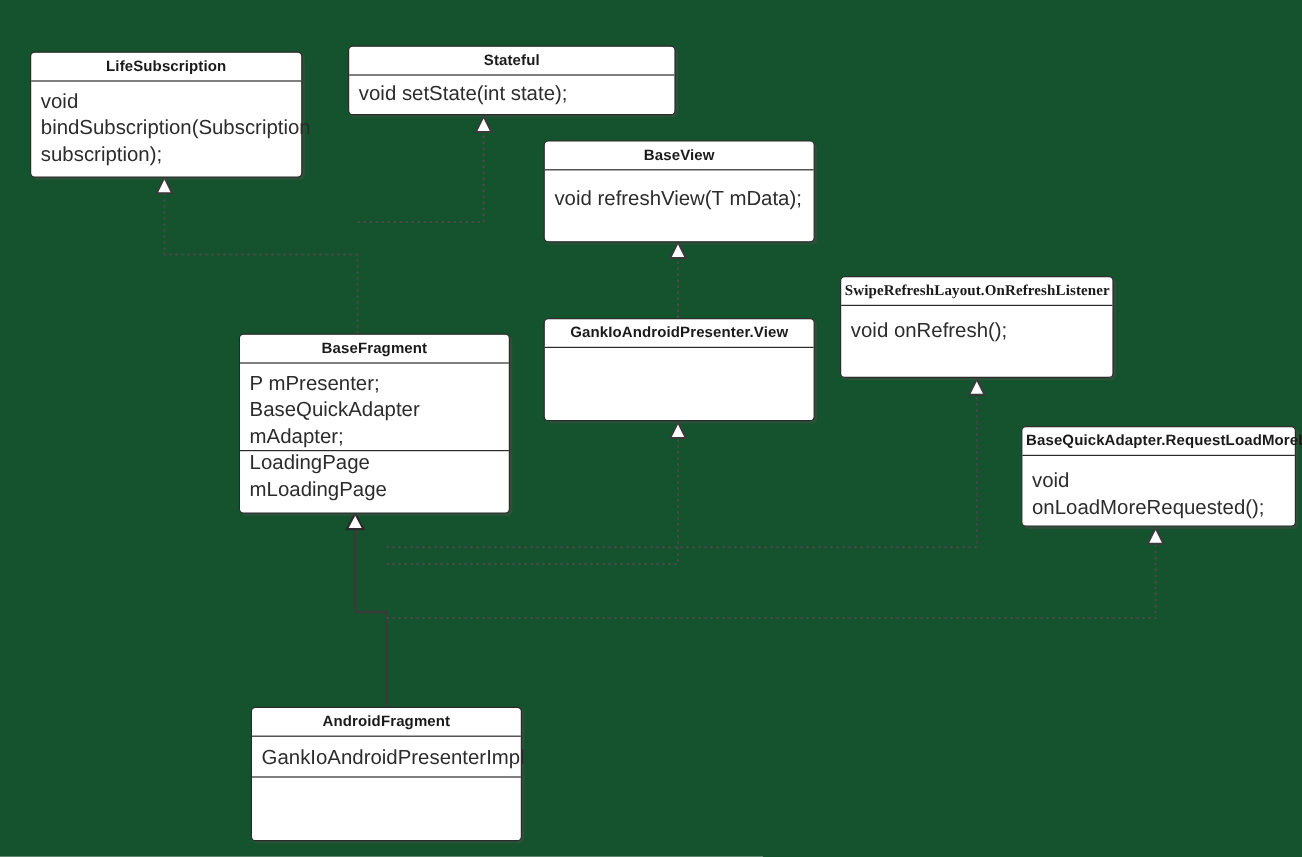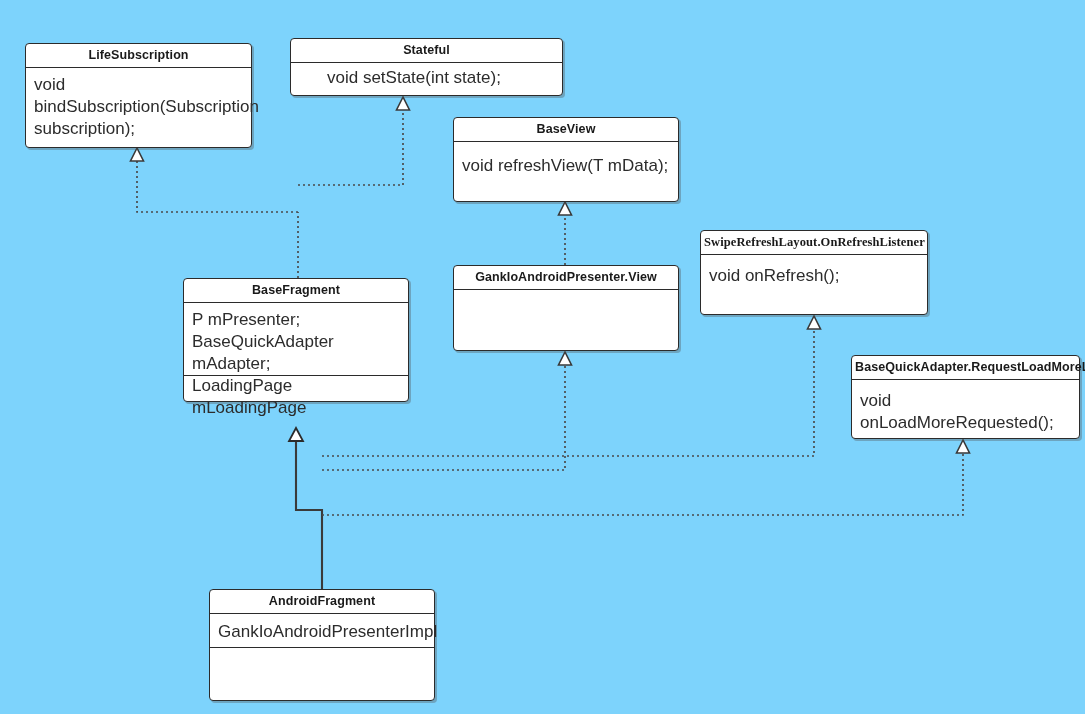--- a/index.html
+++ b/index.html
@@ -5,21 +5,21 @@
 <style>
   html, body {
     margin: 0;
     padding: 0;
     background: #dcdcdc;
   }
   #canvas {
     position: relative;
     width: 1085px;
     height: 714px;
-    background: #7dd3fc;
+    background: #14532d;
     overflow: hidden;
     font-family: "Liberation Sans", sans-serif;
   }
   .edges {
     position: absolute;
     left: 0;
     top: 0;
     width: 1085px;
     height: 714px;
     pointer-events: none;
@@ -109,42 +109,42 @@
     <div class="uml-title">LifeSubscription</div>
     <div class="uml-divider"></div>
     <div class="uml-compartment">void
 bindSubscription(Subscription
 subscription);</div>
   </div>
 
   <div class="uml-class" style="left:290px; top:38px; width:273px; height:58px;">
     <div class="uml-title">Stateful</div>
     <div class="uml-divider"></div>
-    <div class="uml-compartment" style="padding-top:4px;margin-left:28px;">void setState(int state);</div>
+    <div class="uml-compartment" style="padding-top:4px;">void setState(int state);</div>
   </div>
 
   <div class="uml-class" style="left:453px; top:117px; width:226px; height:85px;">
     <div class="uml-title">BaseView</div>
     <div class="uml-divider"></div>
     <div class="uml-compartment" style="padding-top:13px;">void refreshView(T mData);</div>
   </div>
 
   <div class="uml-class" style="left:700px; top:230px; width:228px; height:85px;">
     <div class="uml-title" style="padding-left:3px; padding-right:3px;font-family:Liberation Serif, serif;">SwipeRefreshLayout.OnRefreshListener</div>
     <div class="uml-divider"></div>
     <div class="uml-compartment" style="padding-top:10px;">void onRefresh();</div>
   </div>
 
   <div class="uml-class" style="left:851px; top:355px; width:229px; height:84px;">
     <div class="uml-title" style="padding-left:3px; padding-right:3px;">BaseQuickAdapter.RequestLoadMoreListener</div>
     <div class="uml-divider"></div>
     <div class="uml-compartment" style="padding-top:10px;">void onLoadMoreRequested();</div>
   </div>
 
-  <div class="uml-class" style="left:183px; top:278px; width:226px; height:124px;">
+  <div class="uml-class" style="left:199px; top:278px; width:226px; height:150px;">
     <div class="uml-title">BaseFragment</div>
     <div class="uml-divider"></div>
     <div class="uml-compartment" style="height:72px; flex:none;">P mPresenter;
 BaseQuickAdapter mAdapter;
 LoadingPage mLoadingPage</div>
     <div class="uml-divider"></div>
     <div class="uml-compartment empty"></div>
   </div>
 
   <div class="uml-class" style="left:453px; top:265px; width:226px; height:86px;">

